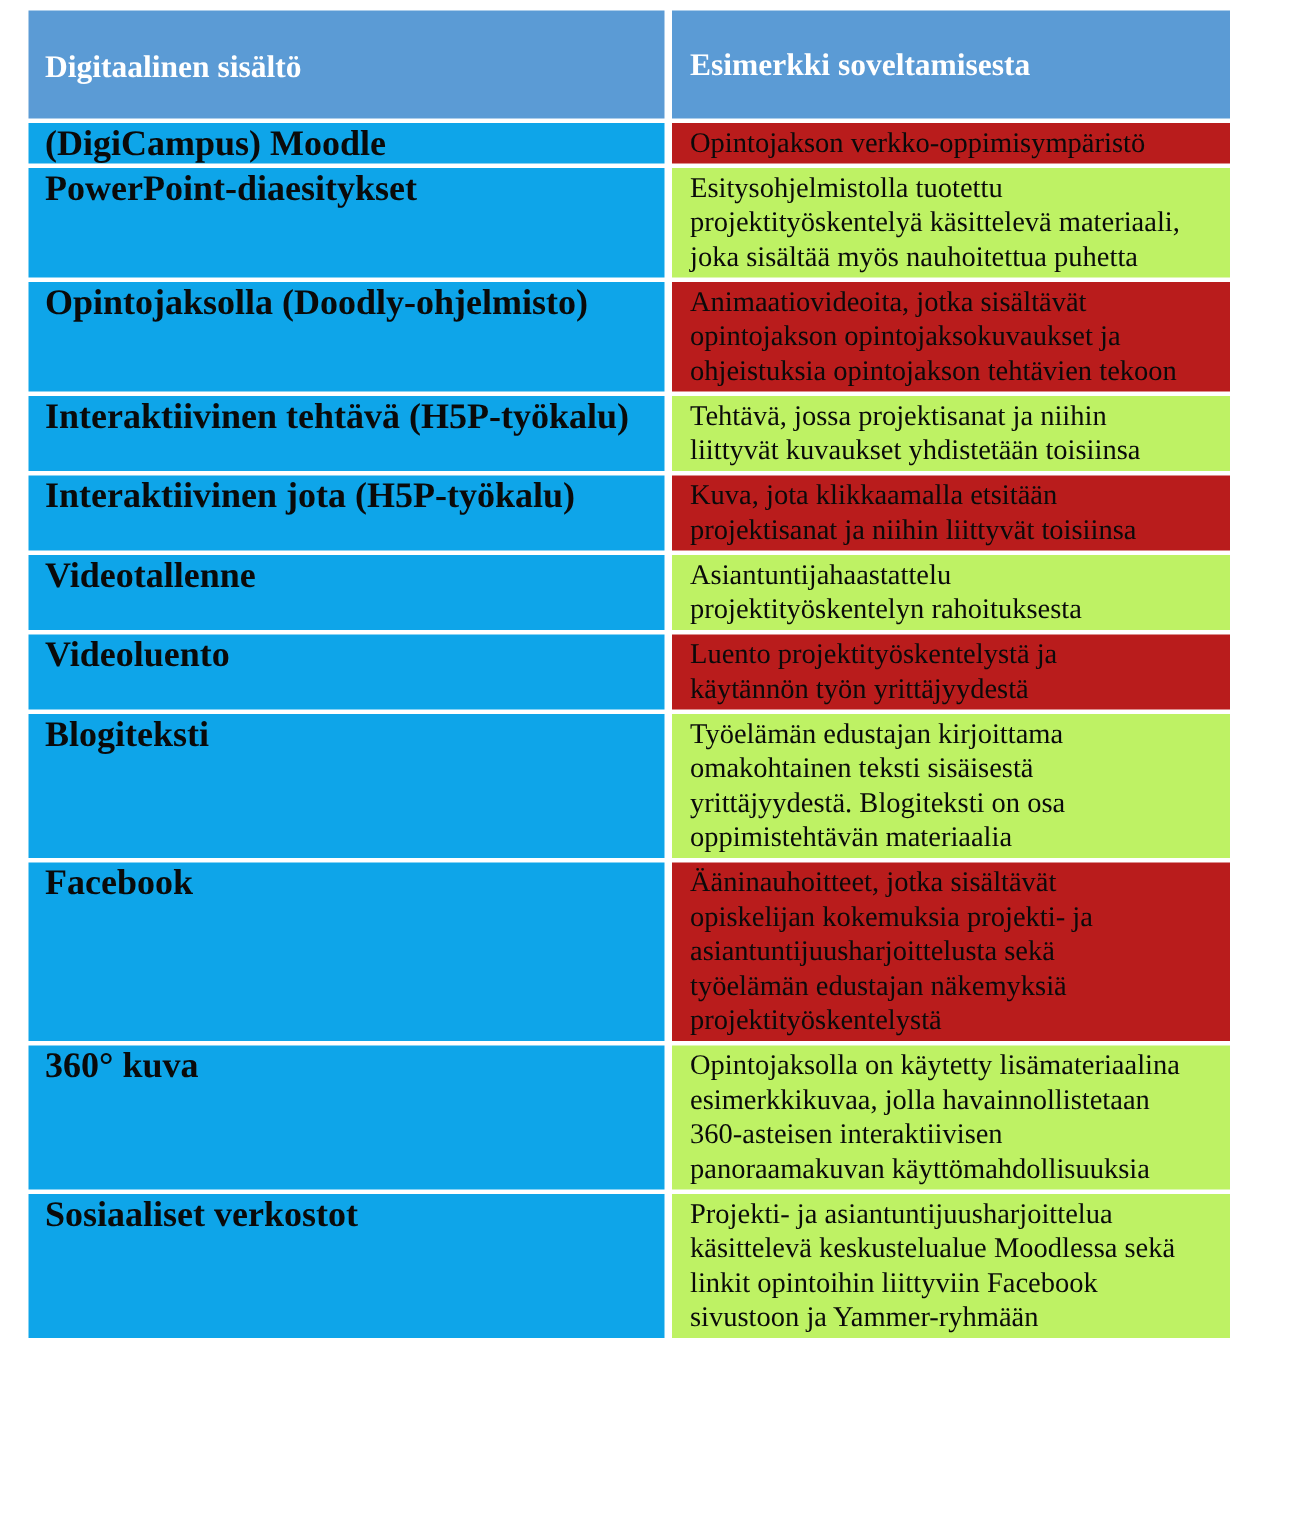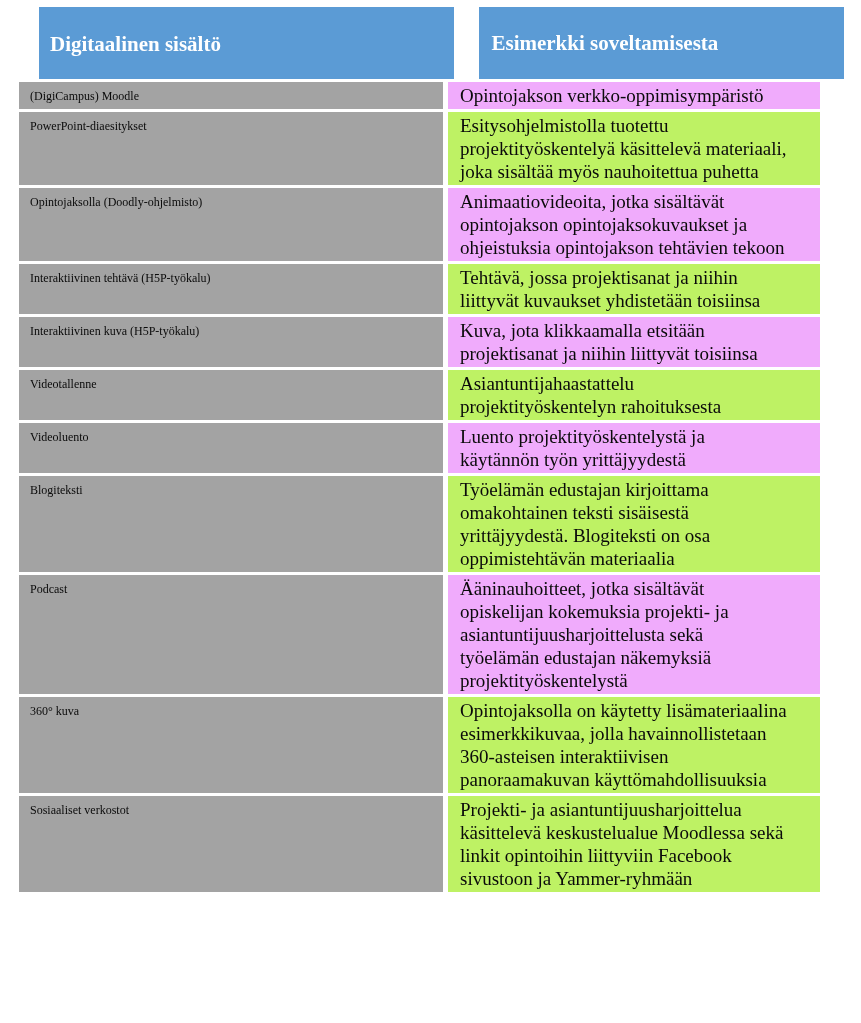--- a/index.html
+++ b/index.html
@@ -27,45 +27,44 @@
   }
   .row {
     display: flex;
     gap: 5px;
   }
   .cell {
     box-sizing: border-box;
   }
   .cell.left {
     width: 424px;
-    background: #a3a3a3;
-    font-weight: normal;
-    font-size: 12px;
+    background: #0ea5e9;
+    font-weight: bold;
+    font-size: 24px;
     line-height: 23px;
     padding: 3px 10px 1px 11px;
   }
   .cell.right {
     width: 372px;
     font-size: 19px;
     line-height: 23px;
     padding: 2px 8px 2px 12px;
     white-space: pre-line;
   }
   .header-row .cell {
     background: #5b9bd5;
     color: #ffffff;
     font-weight: bold;
     font-size: 21px;
     display: flex;
     align-items: center;
     min-height: 72px;
     white-space: normal;
-    margin-left: 20px;
   }
-  .band-a { background: #f0abfc; }
+  .band-a { background: #b91c1c; }
   .band-b { background: #bef264; }
 </style>
 </head>
 <body>
 
 <div class="page">
   <div class="tbl">
 
     <div class="row header-row">
       <div class="cell left">Digitaalinen sisältö</div>
@@ -91,21 +90,21 @@
 ohjeistuksia opintojakson tehtävien tekoon</div>
     </div>
 
     <div class="row">
       <div class="cell left">Interaktiivinen tehtävä (H5P-työkalu)</div>
       <div class="cell right band-b">Tehtävä, jossa projektisanat ja niihin
 liittyvät kuvaukset yhdistetään toisiinsa</div>
     </div>
 
     <div class="row">
-      <div class="cell left">Interaktiivinen kuva (H5P-työkalu)</div>
+      <div class="cell left">Interaktiivinen jota (H5P-työkalu)</div>
       <div class="cell right band-a">Kuva, jota klikkaamalla etsitään
 projektisanat ja niihin liittyvät toisiinsa</div>
     </div>
 
     <div class="row">
       <div class="cell left">Videotallenne</div>
       <div class="cell right band-b">Asiantuntijahaastattelu
 projektityöskentelyn rahoituksesta</div>
     </div>
 
@@ -117,21 +116,21 @@
 
     <div class="row">
       <div class="cell left">Blogiteksti</div>
       <div class="cell right band-b">Työelämän edustajan kirjoittama
 omakohtainen teksti sisäisestä
 yrittäjyydestä. Blogiteksti on osa
 oppimistehtävän materiaalia</div>
     </div>
 
     <div class="row">
-      <div class="cell left">Podcast</div>
+      <div class="cell left">Facebook</div>
       <div class="cell right band-a">Ääninauhoitteet, jotka sisältävät
 opiskelijan kokemuksia projekti- ja
 asiantuntijuusharjoittelusta sekä
 työelämän edustajan näkemyksiä
 projektityöskentelystä</div>
     </div>
 
     <div class="row">
       <div class="cell left">360° kuva</div>
       <div class="cell right band-b">Opintojaksolla on käytetty lisämateriaalina

